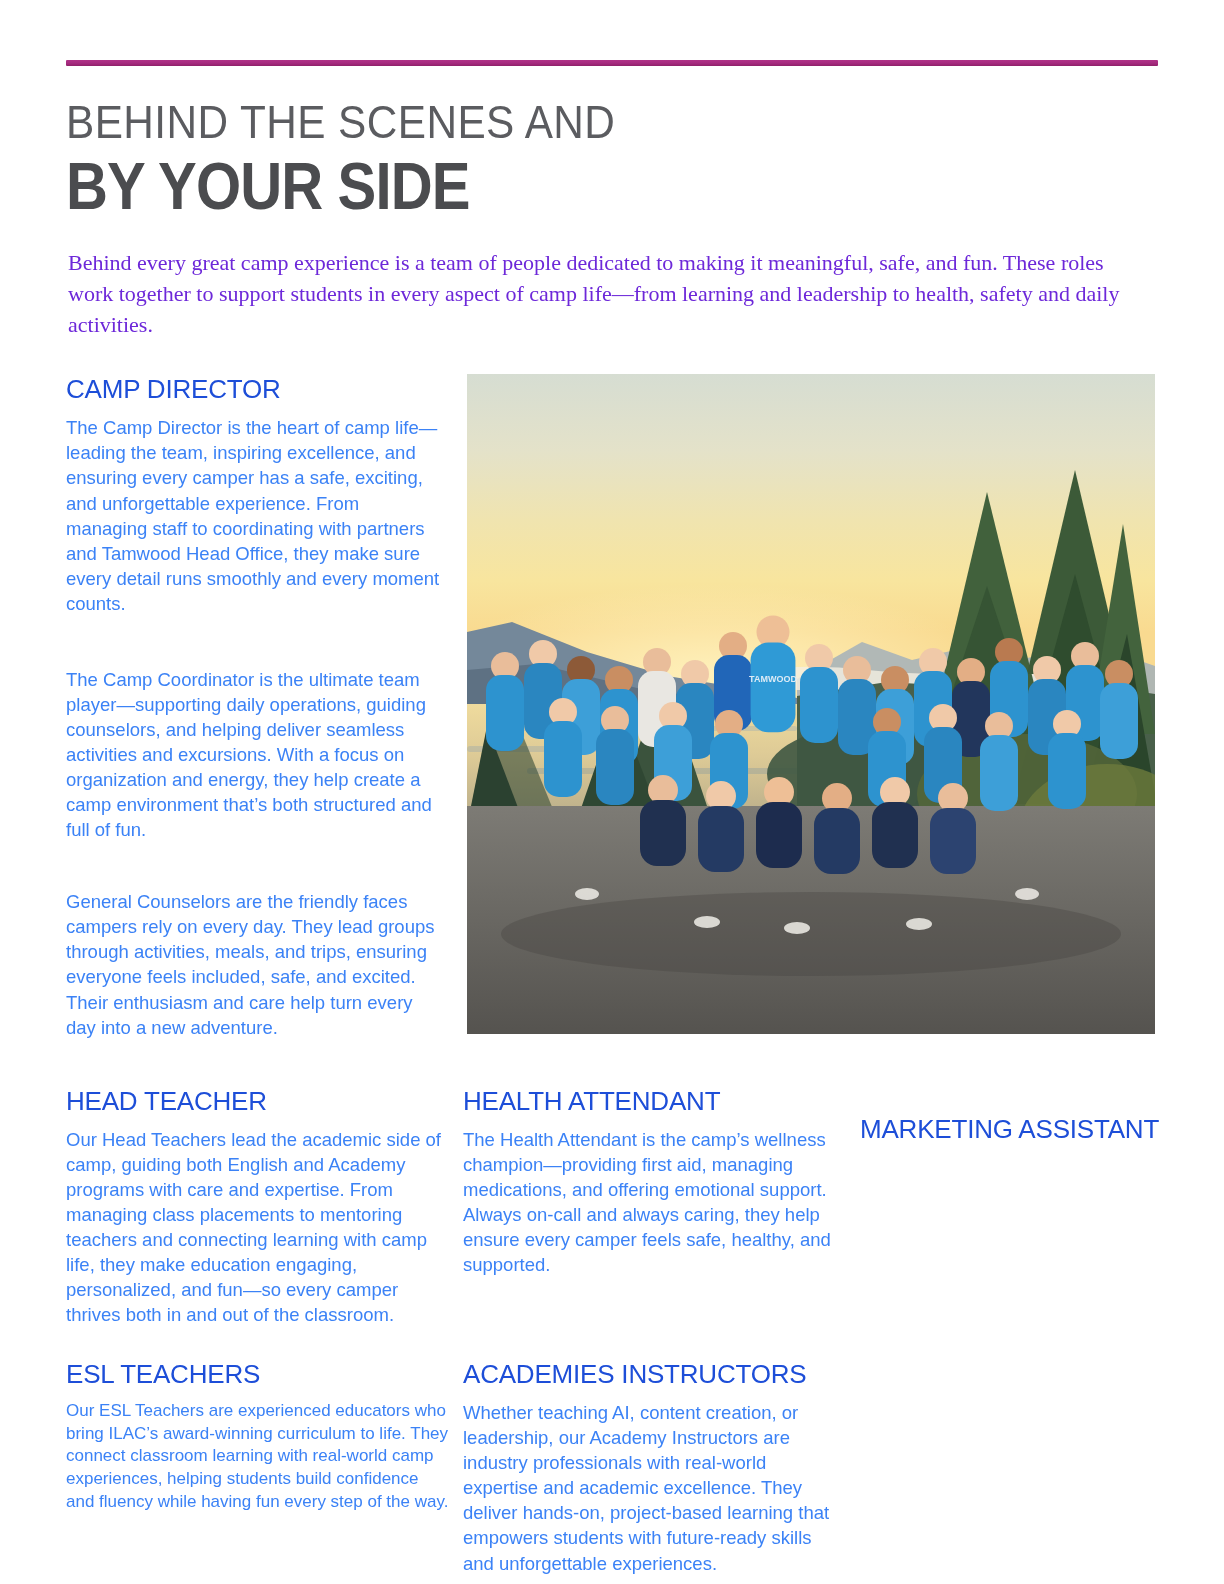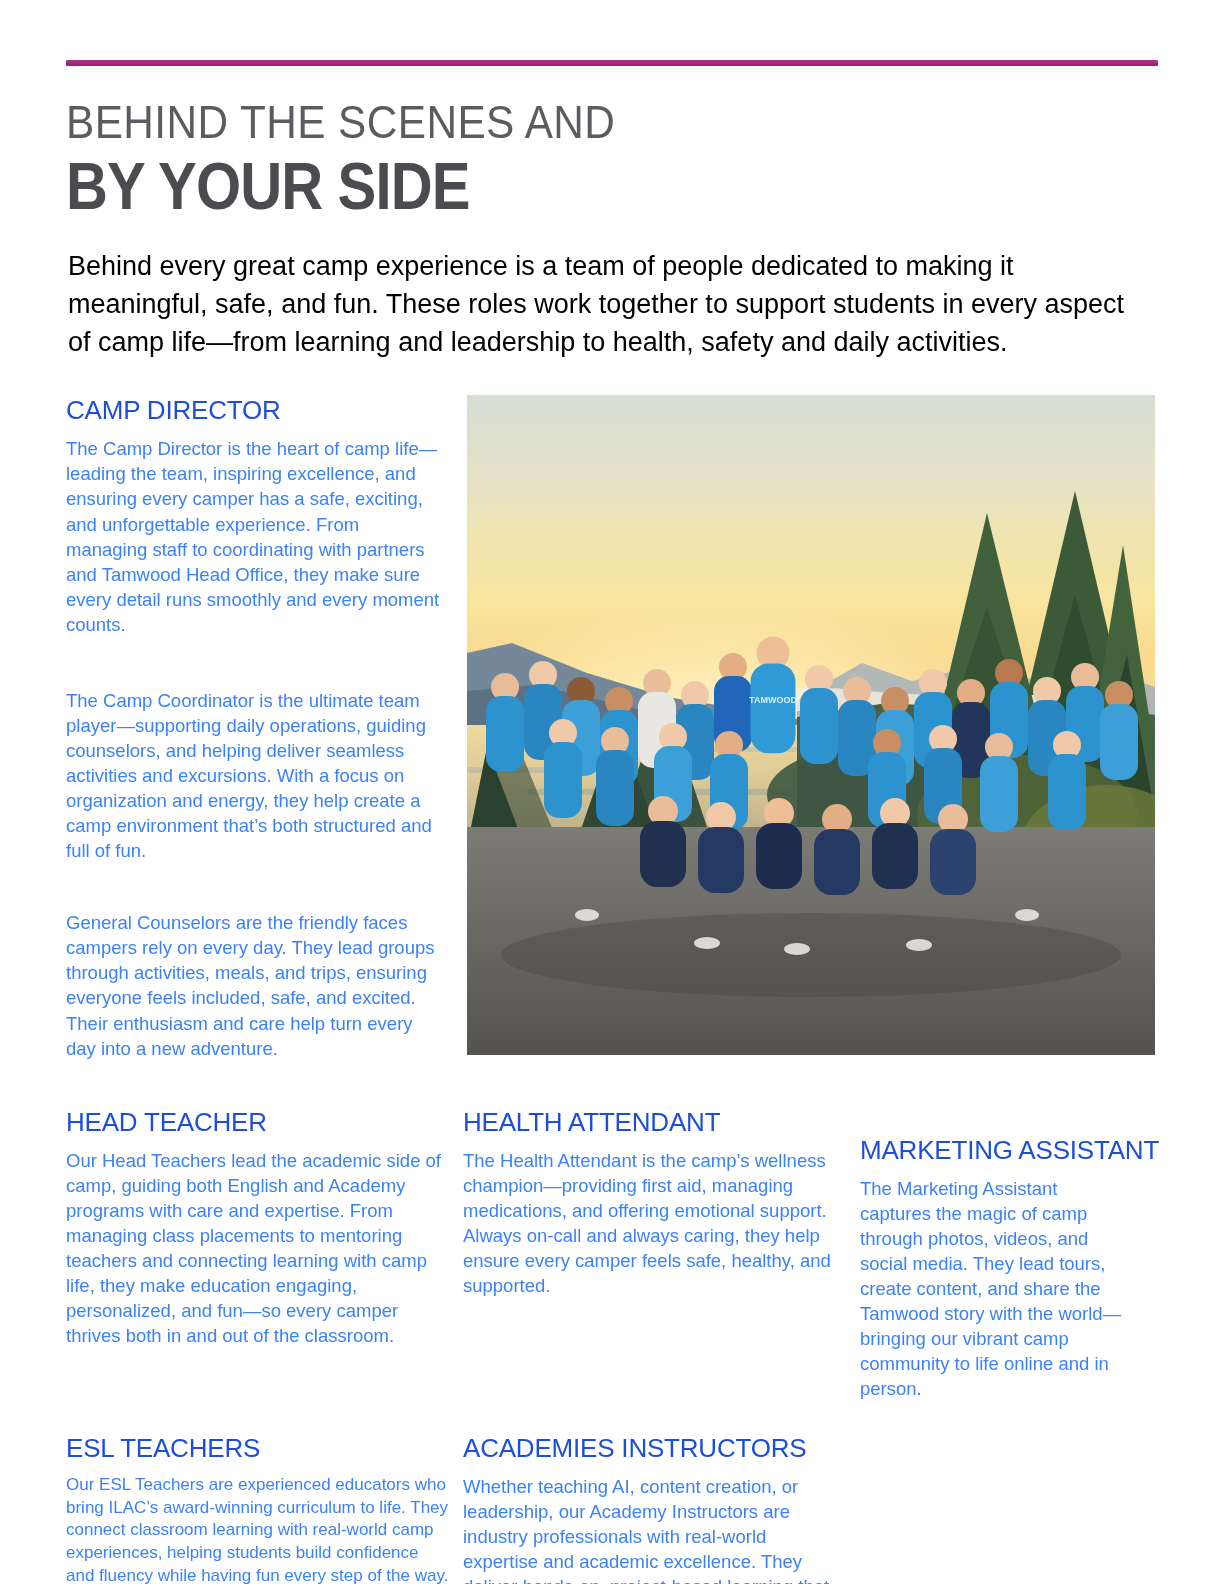--- a/index.html
+++ b/index.html
@@ -17,21 +17,21 @@
     font-size:47px;line-height:1.12;font-weight:400;color:#5b5c60;
     letter-spacing:.5px;transform:scaleX(.90);transform-origin:0 50%;white-space:nowrap;
   }
   .title-line2{
     font-size:66px;line-height:1.02;font-weight:700;color:#4b4c4f;
     letter-spacing:-1px;transform:scaleX(.88);transform-origin:0 50%;white-space:nowrap;margin-top:4px;
   }
 
   .intro{
     margin:28px 0 0 2px;max-width:1072px;
-    font-size:27px;line-height:1.40;color:#000000;
+    font-size:22px;line-height:1.40;color:#6d28d9;font-family:Liberation Serif, serif;
   }
 
   .main-grid{
     display:grid;grid-template-columns:401px 688px;
     margin-top:34px;align-items:start;
   }
 
   .role h3{
     margin:0 0 10px 0;font-size:26px;font-weight:400;color:#1d4ed8;
     letter-spacing:-.2px;white-space:nowrap;
@@ -215,21 +215,20 @@
     <div class="role pos-r1c1">
       <h3>HEAD TEACHER</h3>
       <p>Our Head Teachers lead the academic side of camp, guiding both English and Academy programs with care and expertise. From managing class placements to mentoring teachers and connecting learning with camp life, they make education engaging, personalized, and fun—so every camper thrives both in and out of the classroom.</p>
     </div>
     <div class="role pos-r1c2">
       <h3>HEALTH ATTENDANT</h3>
       <p>The Health Attendant is the camp’s wellness champion—providing first aid, managing medications, and offering emotional support. Always on-call and always caring, they help ensure every camper feels safe, healthy, and supported.</p>
     </div>
     <div class="role narrow pos-r1c3">
       <h3>MARKETING ASSISTANT</h3>
-      <p>The Marketing Assistant captures the magic of camp through photos, videos, and social media. They lead tours, create content, and share the Tamwood story with the world—bringing our vibrant camp community to life online and in person.</p>
     </div>
     <div class="role small pos-r2c1">
       <h3>ESL TEACHERS</h3>
       <p>Our ESL Teachers are experienced educators who bring ILAC’s award-winning curriculum to life. They connect classroom learning with real-world camp experiences, helping students build confidence and fluency while having fun every step of the way.</p>
     </div>
     <div class="role pos-r2c2">
       <h3>ACADEMIES INSTRUCTORS</h3>
       <p>Whether teaching AI, content creation, or leadership, our Academy Instructors are industry professionals with real-world expertise and academic excellence. They deliver hands-on, project-based learning that empowers students with future-ready skills and unforgettable experiences.</p>
     </div>
   </div>

